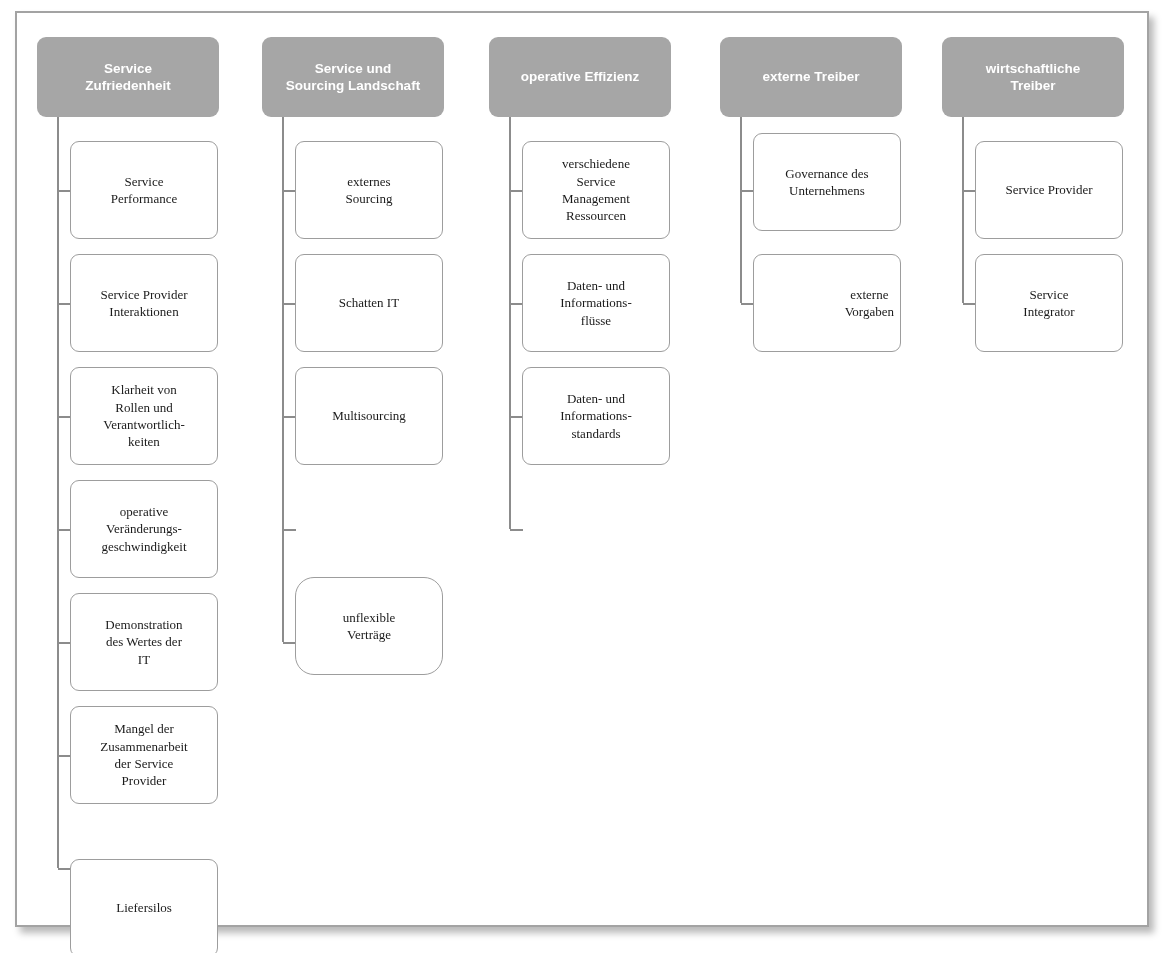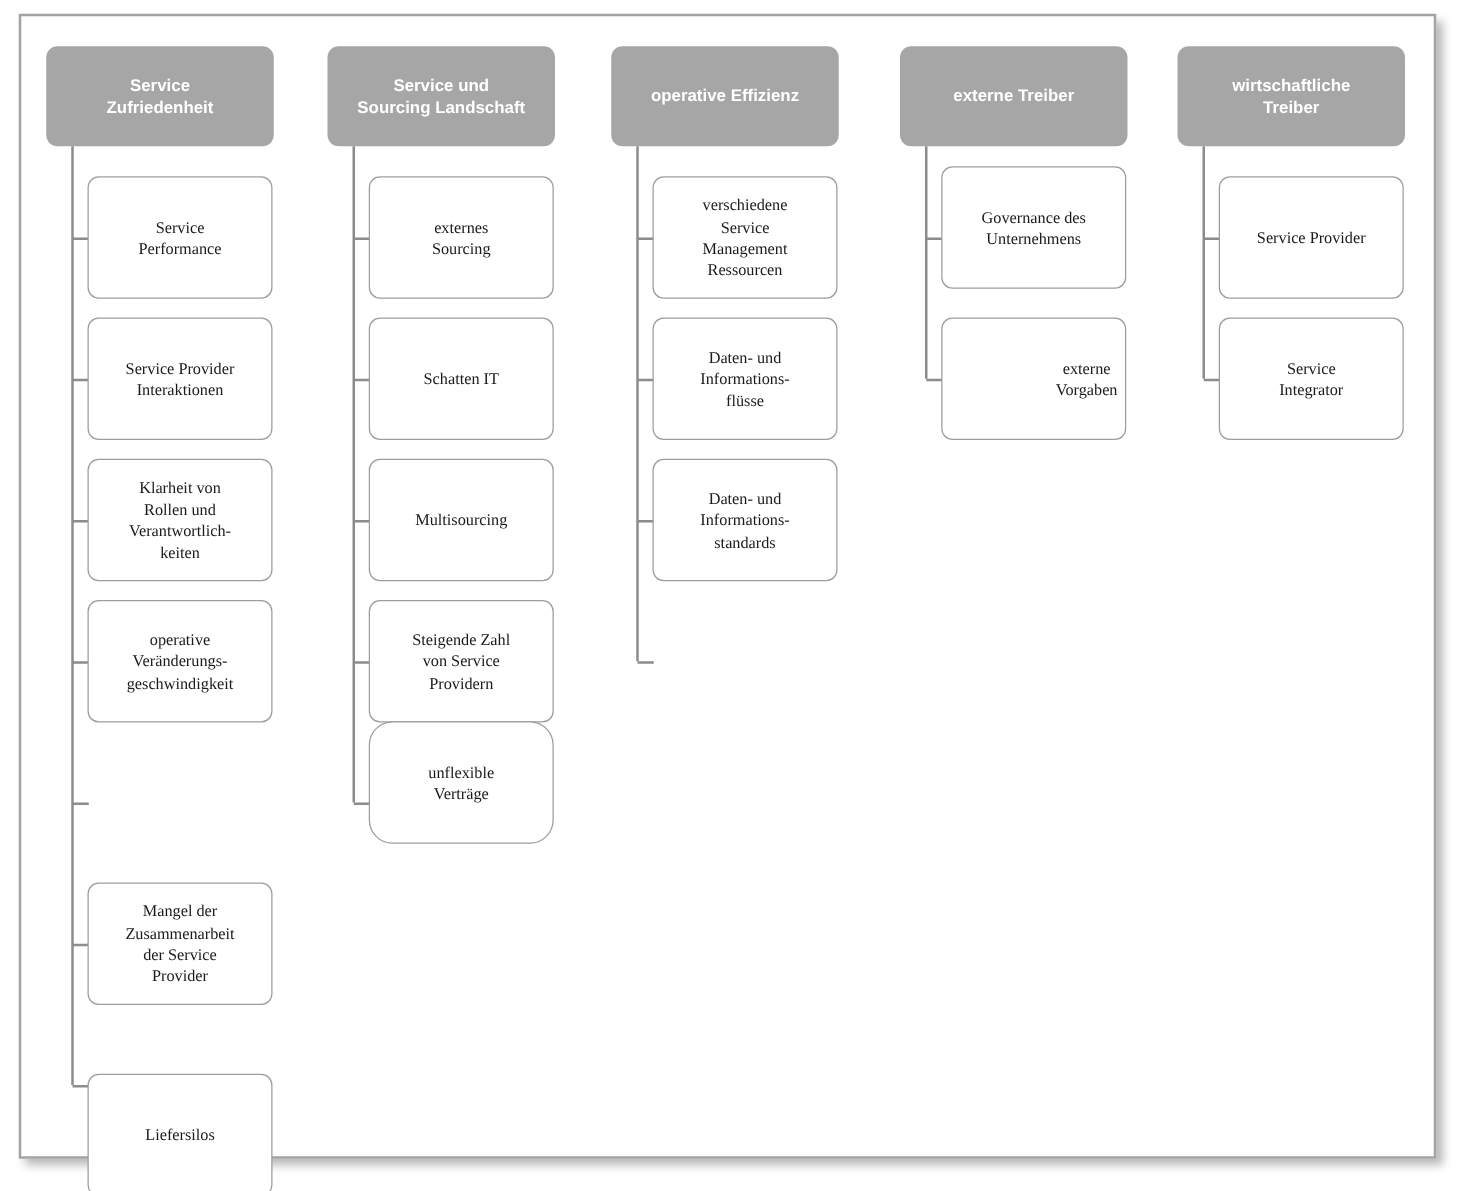--- a/index.html
+++ b/index.html
@@ -142,20 +142,27 @@
             </div>
             <div class="stub" style="top: 412px;"></div>
             <div class="item" title="langsame Veränderungsgeschwindigkeit" style="top: 363px;">
               <div>
                 <span>operative</span>
                 <span>Veränderungs-</span>
                 <span>geschwindigkeit</span>
               </div>
             </div>
             <div class="stub" style="top: 525px;"></div>
+            <div class="item" title="Demonstration des Wertes der IT" style="top: 476px;">
+              <div>
+                <span>Demonstration</span>
+                <span>des Wertes der</span>
+                <span>IT</span>
+              </div>
+            </div>
             <div class="stub" style="top: 638px;"></div>
             <div class="item" title="Mangel der Zusammenarbeit der Service Provider" style="top: 589px; justify-content: center;">
               <div>
                 <span>Mangel der</span>
                 <span>Zusammenarbeit</span>
                 <span>der Service</span>
                 <span>Provider</span>
               </div>
             </div>
             <div class="stub" style="top: 751px;"></div>
@@ -188,27 +195,20 @@
                 <span>Schatten IT</span>
               </div>
             </div>
             <div class="stub" style="top: 299px;"></div>
             <div class="item" title="Multisourcing" style="top: 250px;">
               <div>
                 <span>Multisourcing</span>
               </div>
             </div>
             <div class="stub" style="top: 412px;"></div>
-            <div class="item" title="Steigende Zahl von Service Providern" style="top: 363px;">
-              <div>
-                <span>Steigende Zahl</span>
-                <span>von Service</span>
-                <span>Providern</span>
-              </div>
-            </div>
             <div class="stub" style="top: 525px;"></div>
             <div class="item" title="unflexible Verträge" style="top: 460px; border-radius: 19px;">
               <div>
                 <span>unflexible</span>
                 <span>Verträge</span>
               </div>
             </div>
           </div>
         </div>
         <div class="column" style="left: 472px;">

